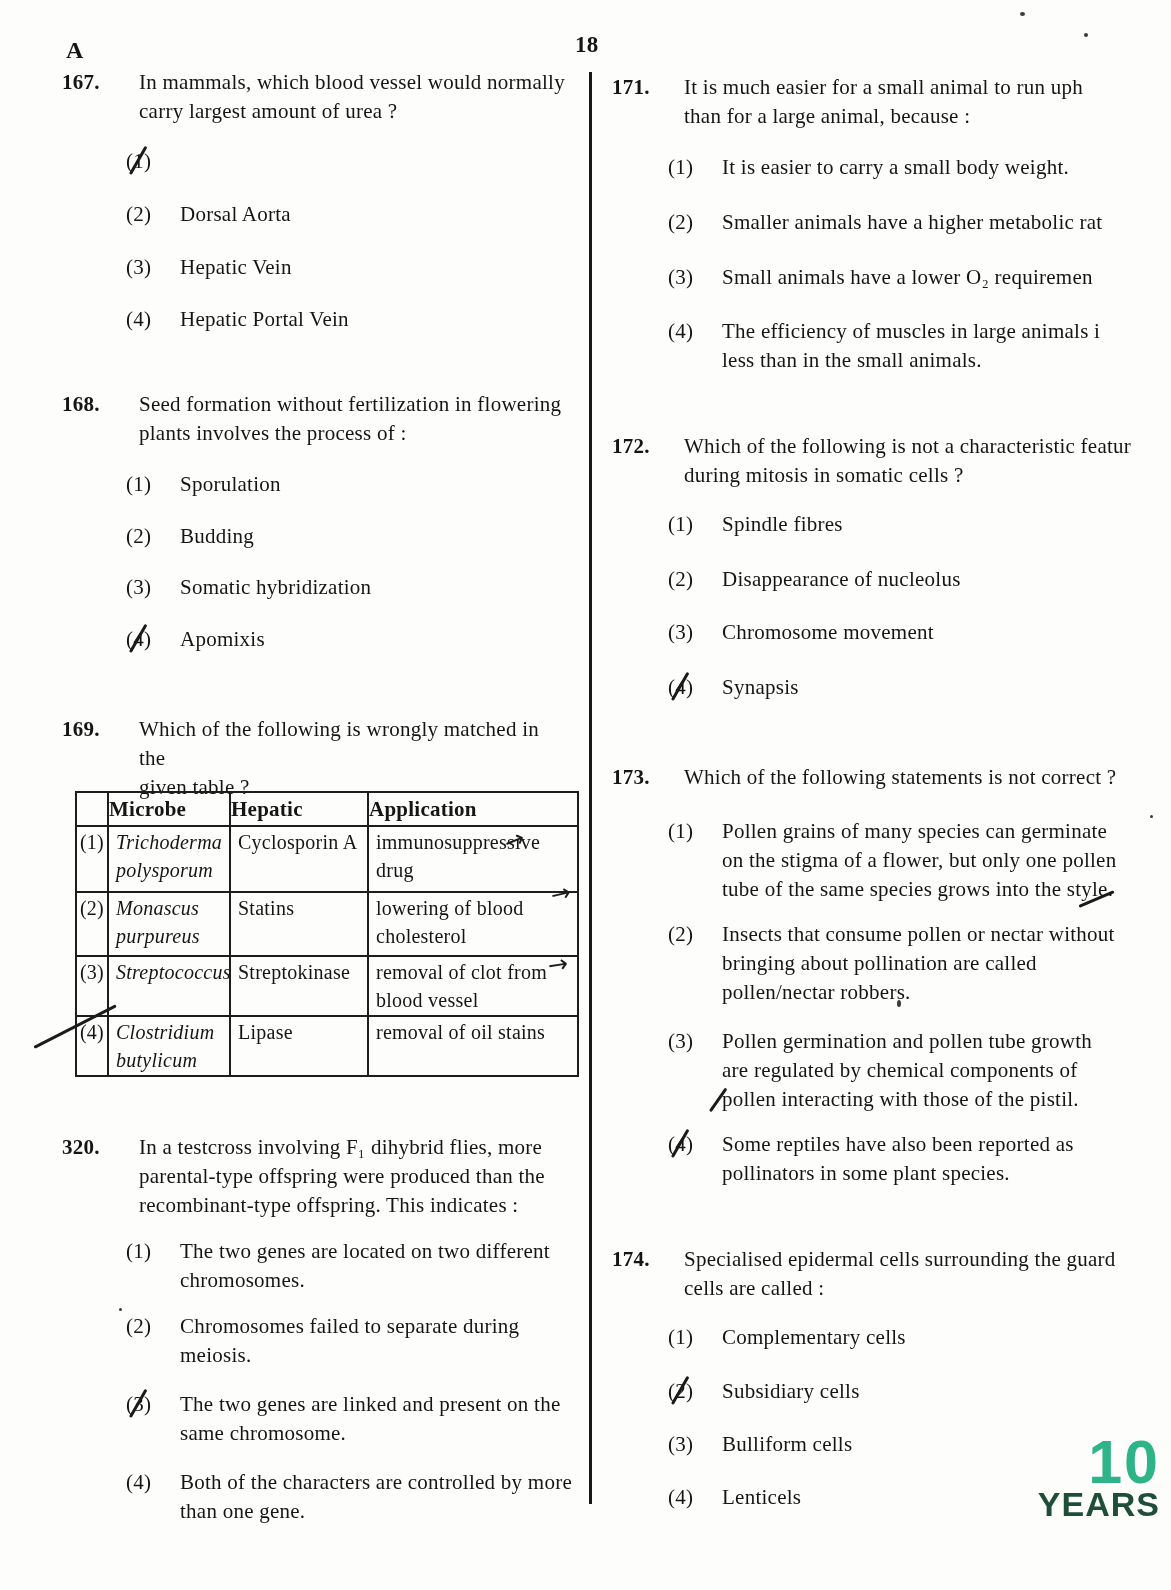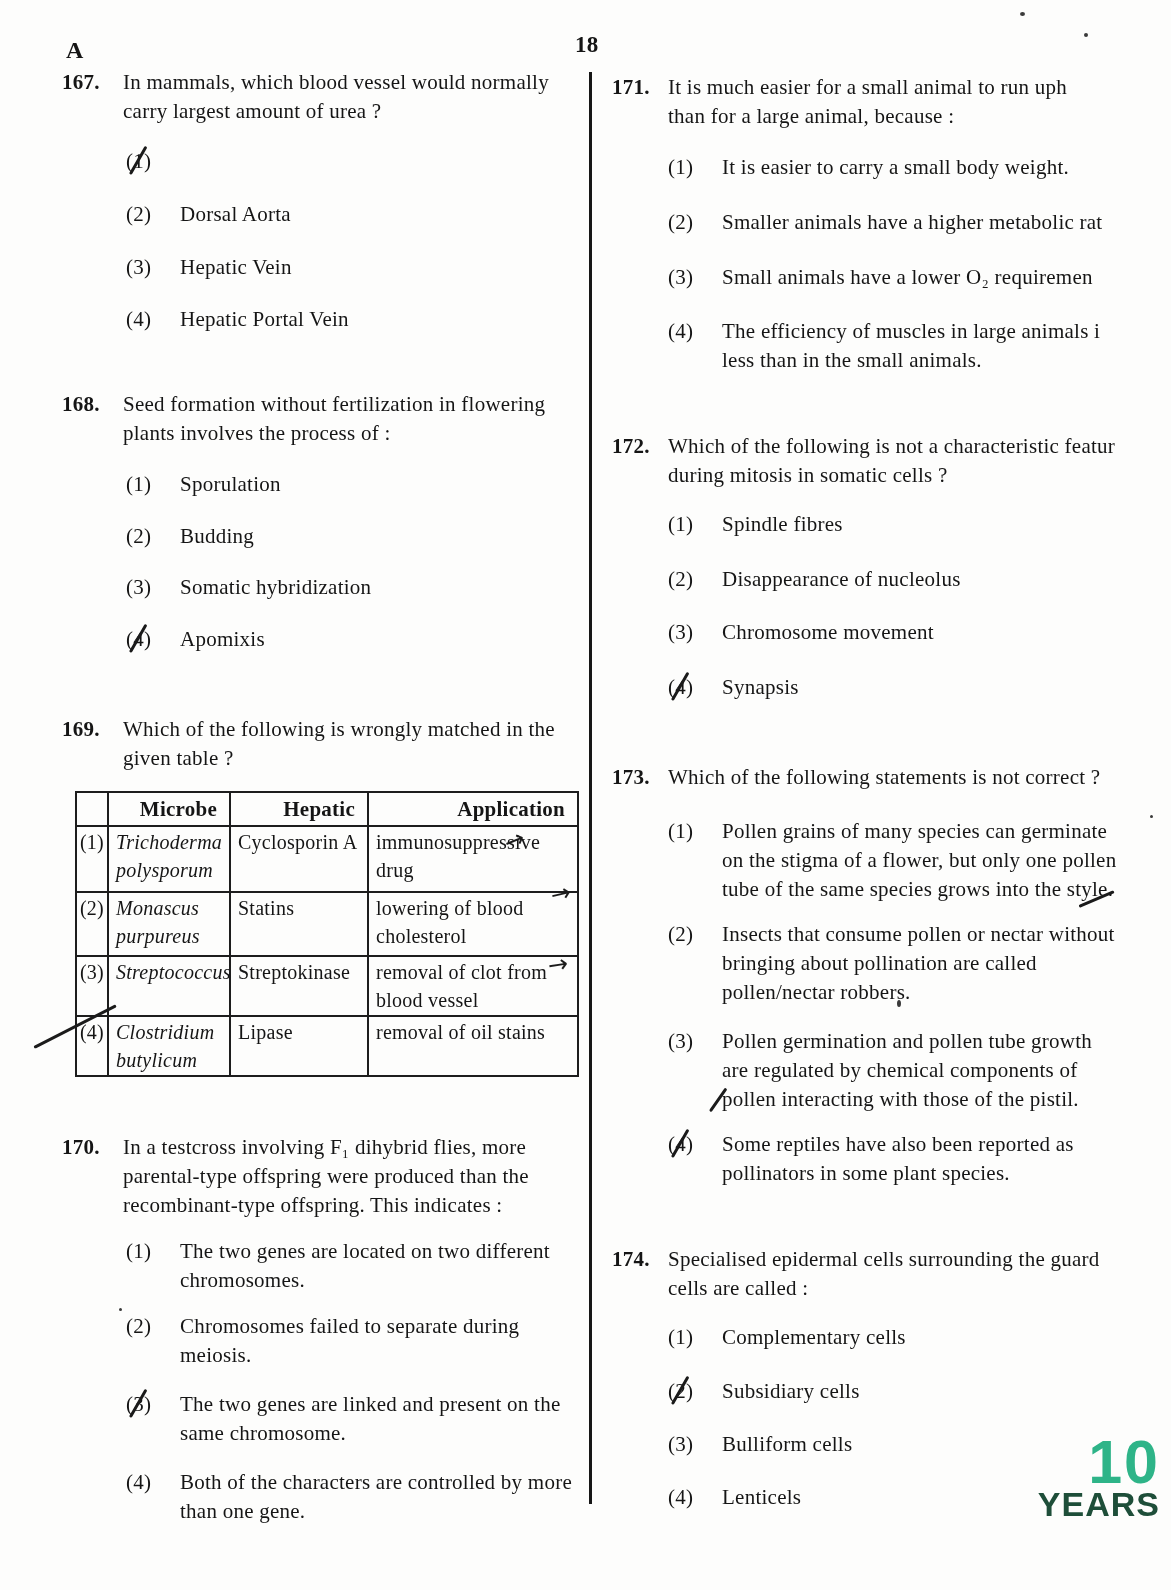--- a/index.html
+++ b/index.html
@@ -5,21 +5,21 @@
   html,body{margin:0;padding:0;background:#e8e8e8;}
   .page{
     position:relative; width:1171px; height:1590px; margin:0 auto;
     background:#fdfdfc; overflow:hidden;
     font-family:"Liberation Serif","DejaVu Serif",serif;
     color:#151515; letter-spacing:0.25px;
   }
   .corner{position:absolute; font-weight:bold; font-size:24px;}
   .pagenum{position:absolute; font-weight:bold; font-size:23px;}
   .divider{position:absolute; background:#161616;}
-  .qhead{position:absolute; display:flex; font-size:21px; line-height:29px;}
+  .qhead{position:absolute; display:flex; font-size:21px; line-height:29px;gap:16px;}
   .qhead .qno{font-weight:bold; flex:0 0 auto;}
   .qhead.lft .qno{width:61px;}
   .qhead.rgt .qno{width:56px;}
   .qtext{white-space:pre-line;}
   .opt{position:absolute; display:flex; font-size:21px; line-height:29px;}
   .opt .onum{flex:0 0 54px; position:relative;}
   .opt .olab{white-space:pre-line;}
   .lftopt .olab{width:420px;}
   .rgtopt .olab{width:560px;}
   .onum.slashed::after{
@@ -27,21 +27,21 @@
     background:#1a1a1a; transform:rotate(-60deg); border-radius:2px;
   }
   table.qtable{
     position:absolute; left:75px; top:791px; width:502px;
     border-collapse:collapse; table-layout:fixed; font-size:20px; line-height:28px;
   }
   table.qtable td,table.qtable th{
     border:2.2px solid #1d1d1d; padding:1px 7px; vertical-align:top; text-align:left;
     overflow:hidden;
   }
-  table.qtable th{text-align:right; font-size:21px; padding:2px 12px;}
+  table.qtable th{text-align:left; font-size:21px; padding:2px 0;}
   .cell-num{text-align:center !important; padding:1px 2px !important; position:relative;}
   .microbe{font-style:italic;}
   .pre{white-space:pre-line;}
   .penline{position:absolute; background:#1b1b1b; height:2.6px; border-radius:2px; transform-origin:left center;}
   .penarrow{position:absolute; font-size:24px; color:#1b1b1b; font-family:"DejaVu Sans",sans-serif; transform-origin:left center;}
   .speck{position:absolute; background:#3a3a3a; border-radius:50%;}
   .logo{position:absolute; left:880px; top:1437px; width:280px; text-align:right;
         font-family:"Liberation Sans","DejaVu Sans",sans-serif; font-weight:bold; letter-spacing:0.5px;}
   .logo-10{font-size:61px; line-height:50px; letter-spacing:2px;}
   .logo-years{font-size:34px; line-height:32px; letter-spacing:1px; margin-top:1px;}
@@ -146,21 +146,21 @@
       <td class="cell-num slashed">(4)</td>
       <td class="microbe pre">Clostridium
 butylicum</td>
       <td class="pre">Lipase</td>
       <td class="pre">removal of oil stains</td>
     </tr>
   </tbody>
     </table>
 
   <div class="qhead lft" style="left:62px; top:1133px; width:505px;">
-    <span class="qno">170.</span>
+    <span class="qno">320.</span>
     <span class="qtext">In a testcross involving F₁ dihybrid flies, more
 parental-type offspring were produced than the
 recombinant-type offspring.  This indicates :</span>
   </div>
   <div class="opt lftopt" style="left:126px; top:1237px;">
     <span class="onum">(1)</span>
     <span class="olab">The two genes are located on two different
 chromosomes.</span>
   </div>
   <div class="opt lftopt" style="left:126px; top:1312px;">

